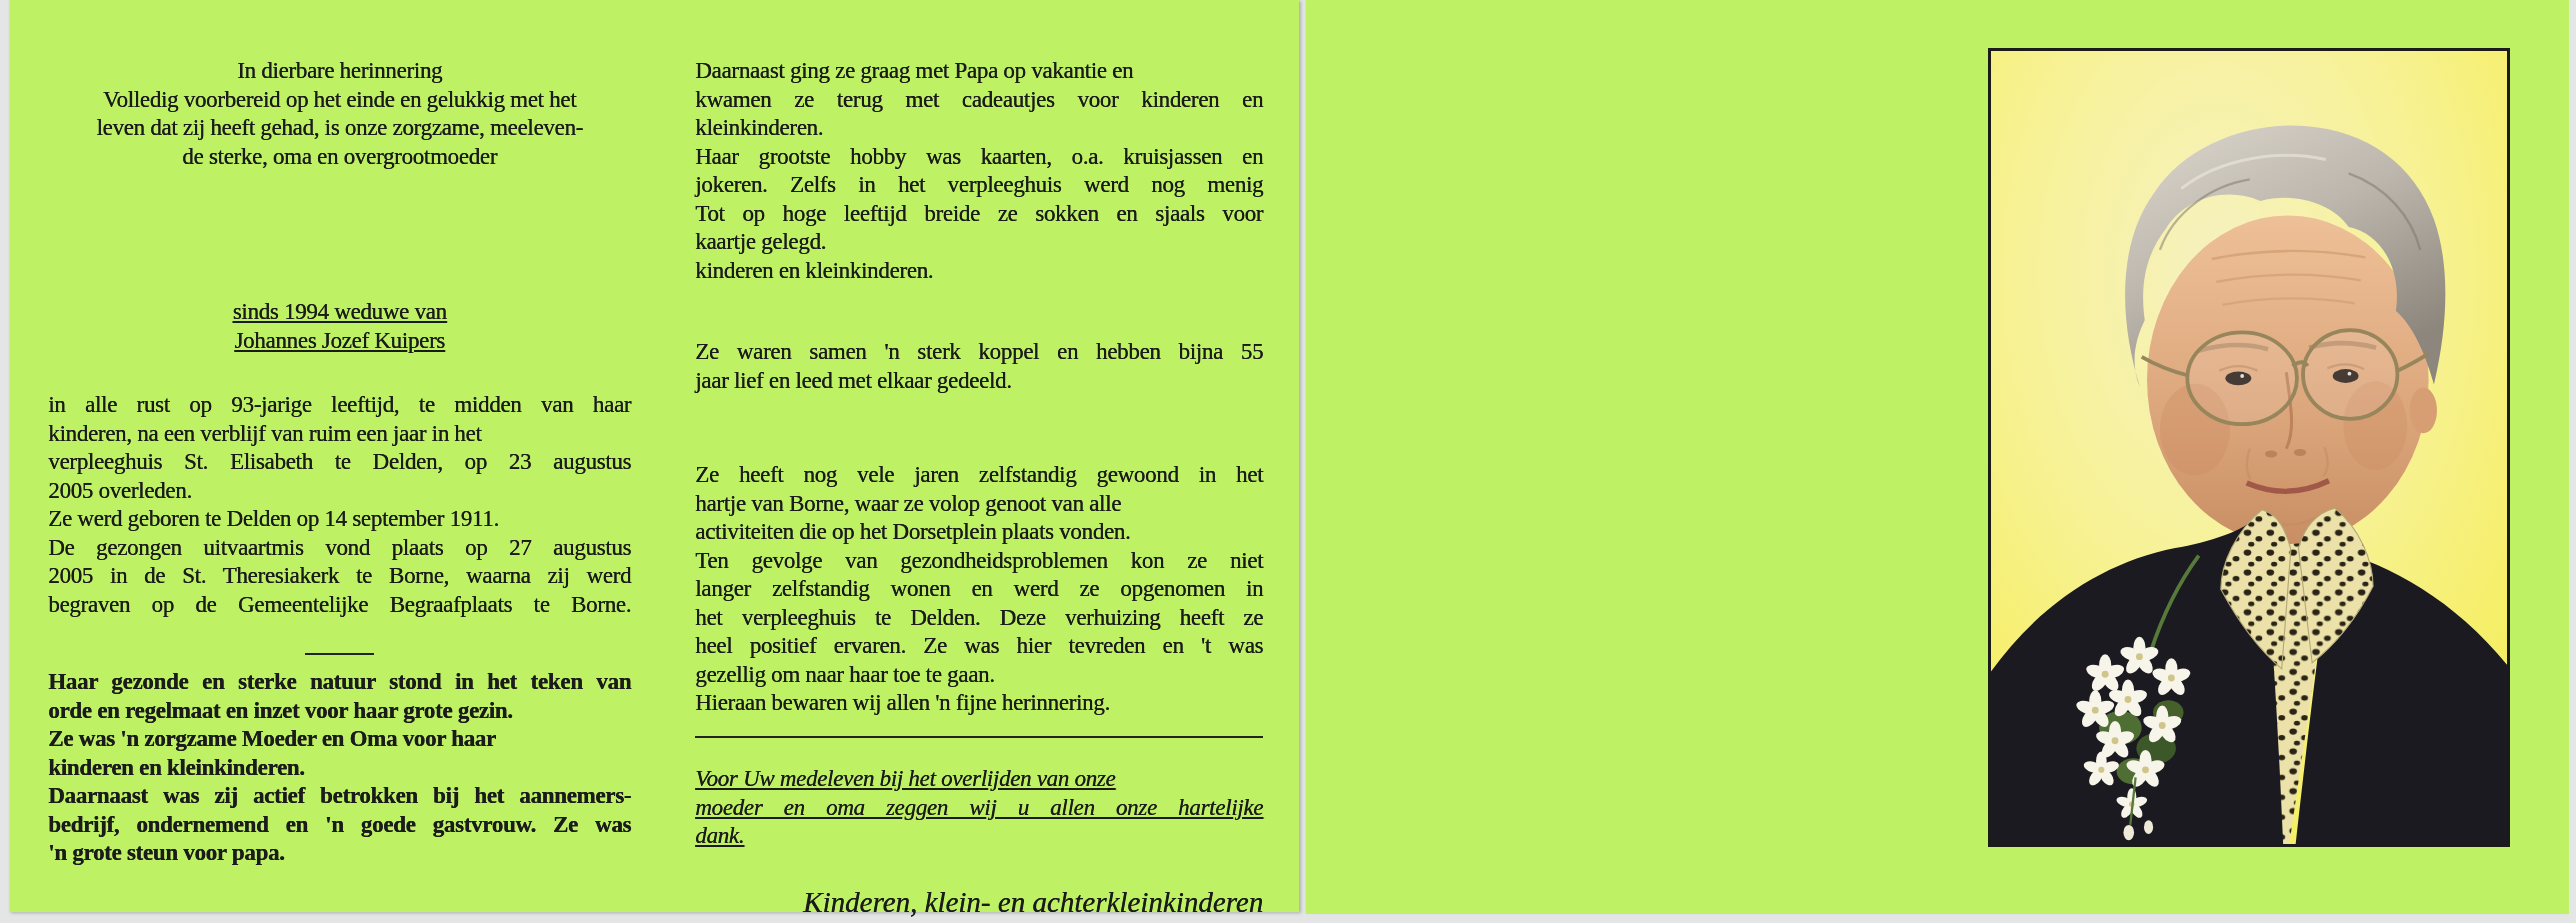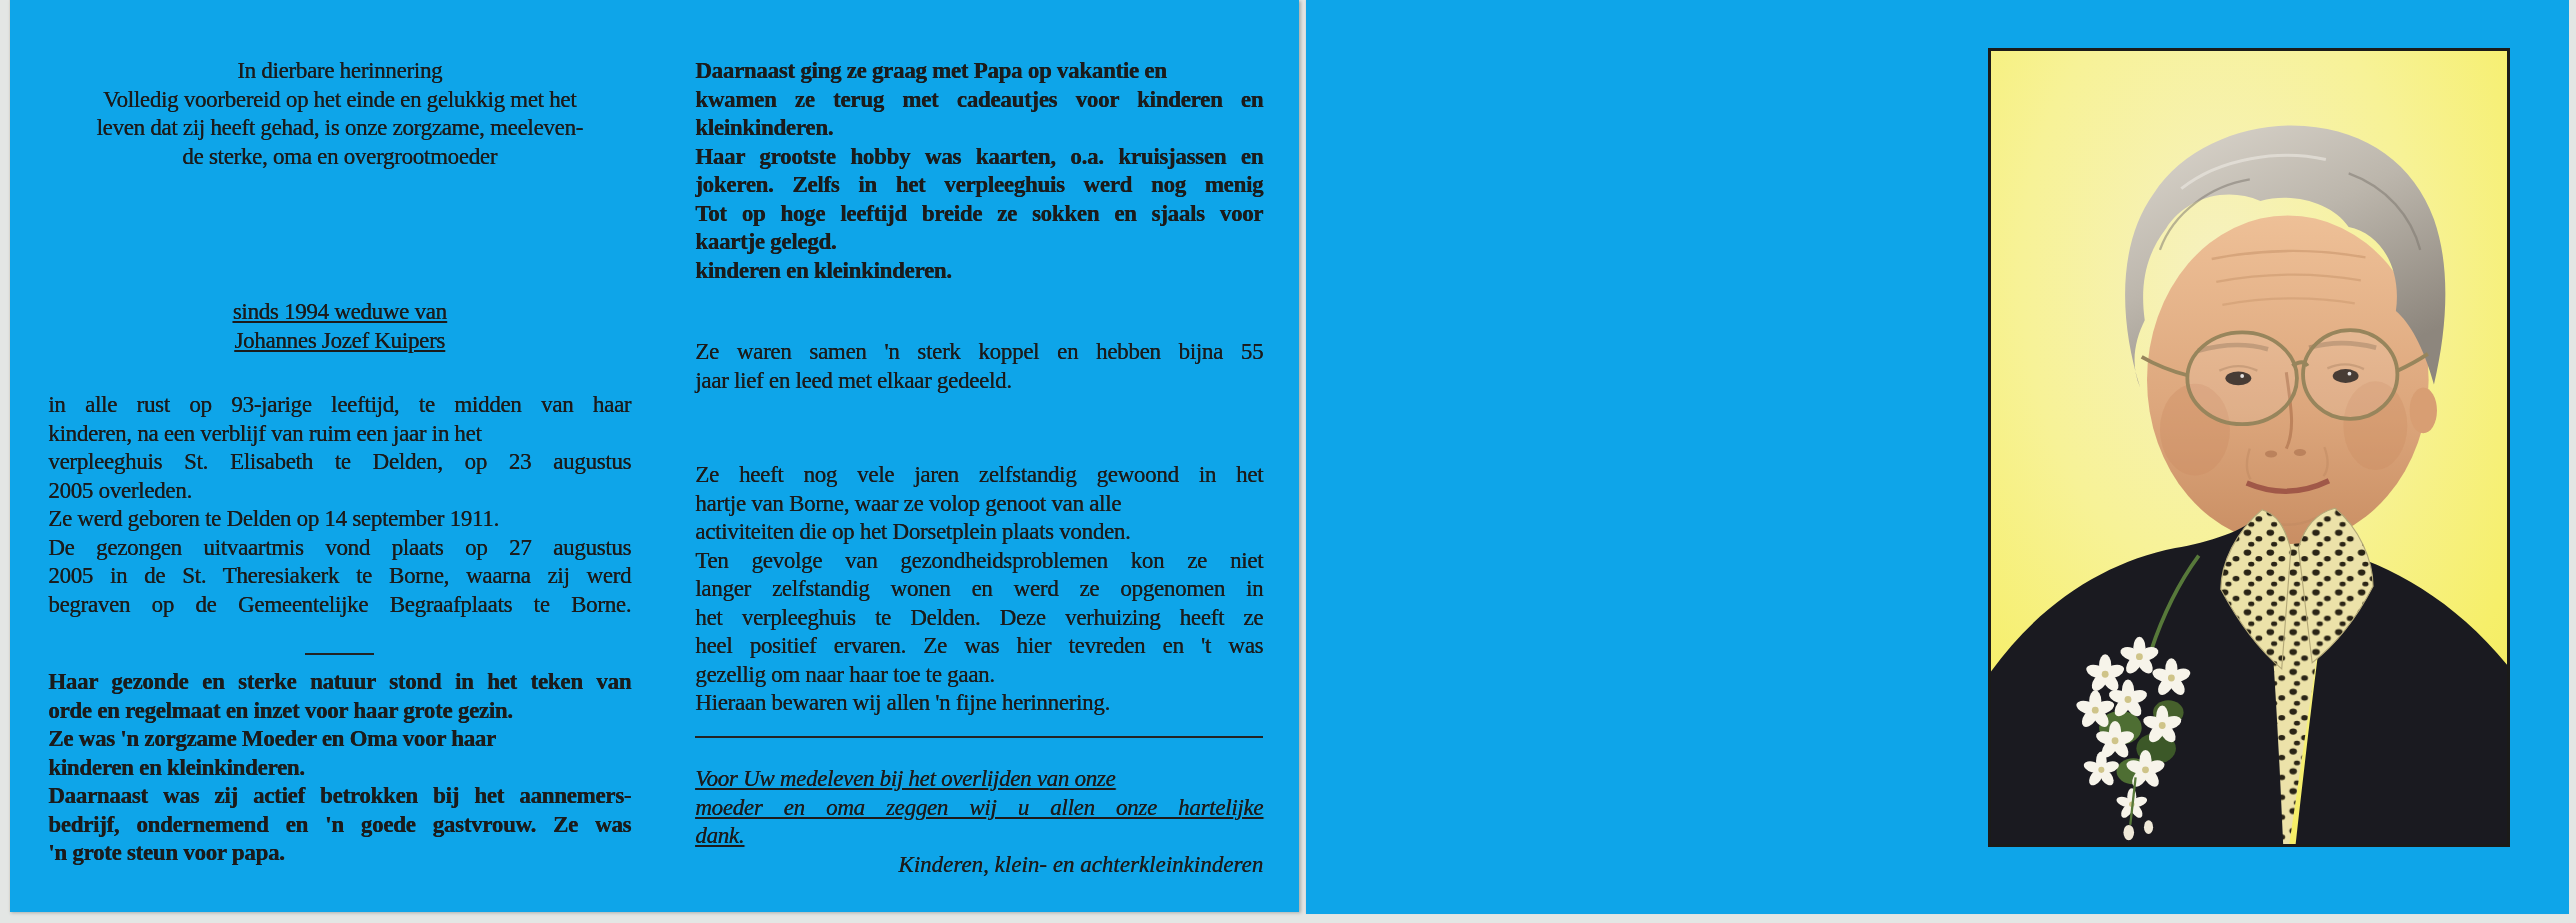--- a/index.html
+++ b/index.html
@@ -3,41 +3,41 @@
 <meta charset="utf-8">
 <title>In dierbare herinnering</title>
 <style>
   html,body{margin:0;padding:0;background:#cfd4d2;}
   .scan{
     position:relative;width:2576px;height:923px;overflow:hidden;
     background:#e3e6e4;
     font-family:"Liberation Serif","DejaVu Serif",serif;
     color:#1b1b1b;
   }
-  .card{position:absolute;top:0;background:#0ea5e9;}
+  .card{position:absolute;top:0;background:#bef264;}
   .card-left{
     left:9.2px;width:1289px;height:912px;
     border-left:1.5px solid #d9d7d0;
     box-shadow:2.3px 0.8px 3.1px rgba(70,75,72,.35);
   }
   .card-right{
     left:1306px;width:1263px;height:914px;
     box-shadow:-0.8px 0 1.5px rgba(0,0,0,.06);
   }
   .b{position:absolute;font-size:23px;line-height:28.5px;letter-spacing:-0.3px;
      text-shadow:0.3px 0 0 #1b1b1b;}
   .b .line{white-space:nowrap;text-align:left;}
   .b .line span{display:inline;}
   .b .line.stretch{white-space:normal;text-align:justify;text-align-last:justify;}
   .center .line{text-align:center;}
   .name-block{font-weight:bold;font-size:34px;line-height:42px;letter-spacing:0;}
   .name-block div{text-align:center;white-space:nowrap;}
   .italic{font-style:italic;}
-  .sig{position:absolute;font-size:23px;line-height:28.5px;font-style:italic;
-       text-align:right;white-space:nowrap;text-shadow:0.3px 0 0 #1b1b1b;}
+  .sig{position:absolute;font-size:29px;line-height:28.5px;font-style:italic;
+       text-align:right;white-space:nowrap;text-shadow:0.3px 0 0 #1b1b1b;margin-top:37px;}
   .rule{position:absolute;background:#232323;}
   
   .c1{left:38px;width:583px;}
   .c2{left:685px;width:568px;}
   .photo-frame{
     position:absolute;left:682px;top:48px;width:522px;height:799px;
     border:3.1px solid #1b1b19;box-sizing:border-box;background:#f6ef62;
   }
   .photo-frame svg{display:block;width:100%;height:100%;}
 </style>
@@ -77,21 +77,21 @@
     <div class="b c1 just" style="top:668px;font-weight:bold;">
         <div class="line stretch"><span>Haar gezonde en sterke natuur stond in het teken van</span></div>
         <div class="line"><span>orde en regelmaat en inzet voor haar grote gezin.</span></div>
         <div class="line"><span>Ze was 'n zorgzame Moeder en Oma voor haar</span></div>
         <div class="line"><span>kinderen en kleinkinderen.</span></div>
         <div class="line stretch"><span>Daarnaast was zij actief betrokken bij het aannemers-</span></div>
         <div class="line stretch"><span>bedrijf, ondernemend en 'n goede gastvrouw. Ze was</span></div>
         <div class="line"><span>'n grote steun voor papa.</span></div>
       </div>
 
-    <div class="b c2 just" style="top:57px;font-weight:bold;">
+    <div class="b c2 just" style="top:57px;">
         <div class="line"><span>Daarnaast ging ze graag met Papa op vakantie en</span></div>
         <div class="line stretch"><span>kwamen ze terug met cadeautjes voor kinderen en</span></div>
         <div class="line"><span>kleinkinderen.</span></div>
         <div class="line stretch"><span>Haar grootste hobby was kaarten, o.a. kruisjassen en</span></div>
         <div class="line stretch"><span>jokeren. Zelfs in het verpleeghuis werd nog menig</span></div>
         <div class="line stretch"><span>Tot op hoge leeftijd breide ze sokken en sjaals voor</span></div>
         <div class="line"><span>kaartje gelegd.</span></div>
         <div class="line"><span>kinderen en kleinkinderen.</span></div>
       </div>
 

